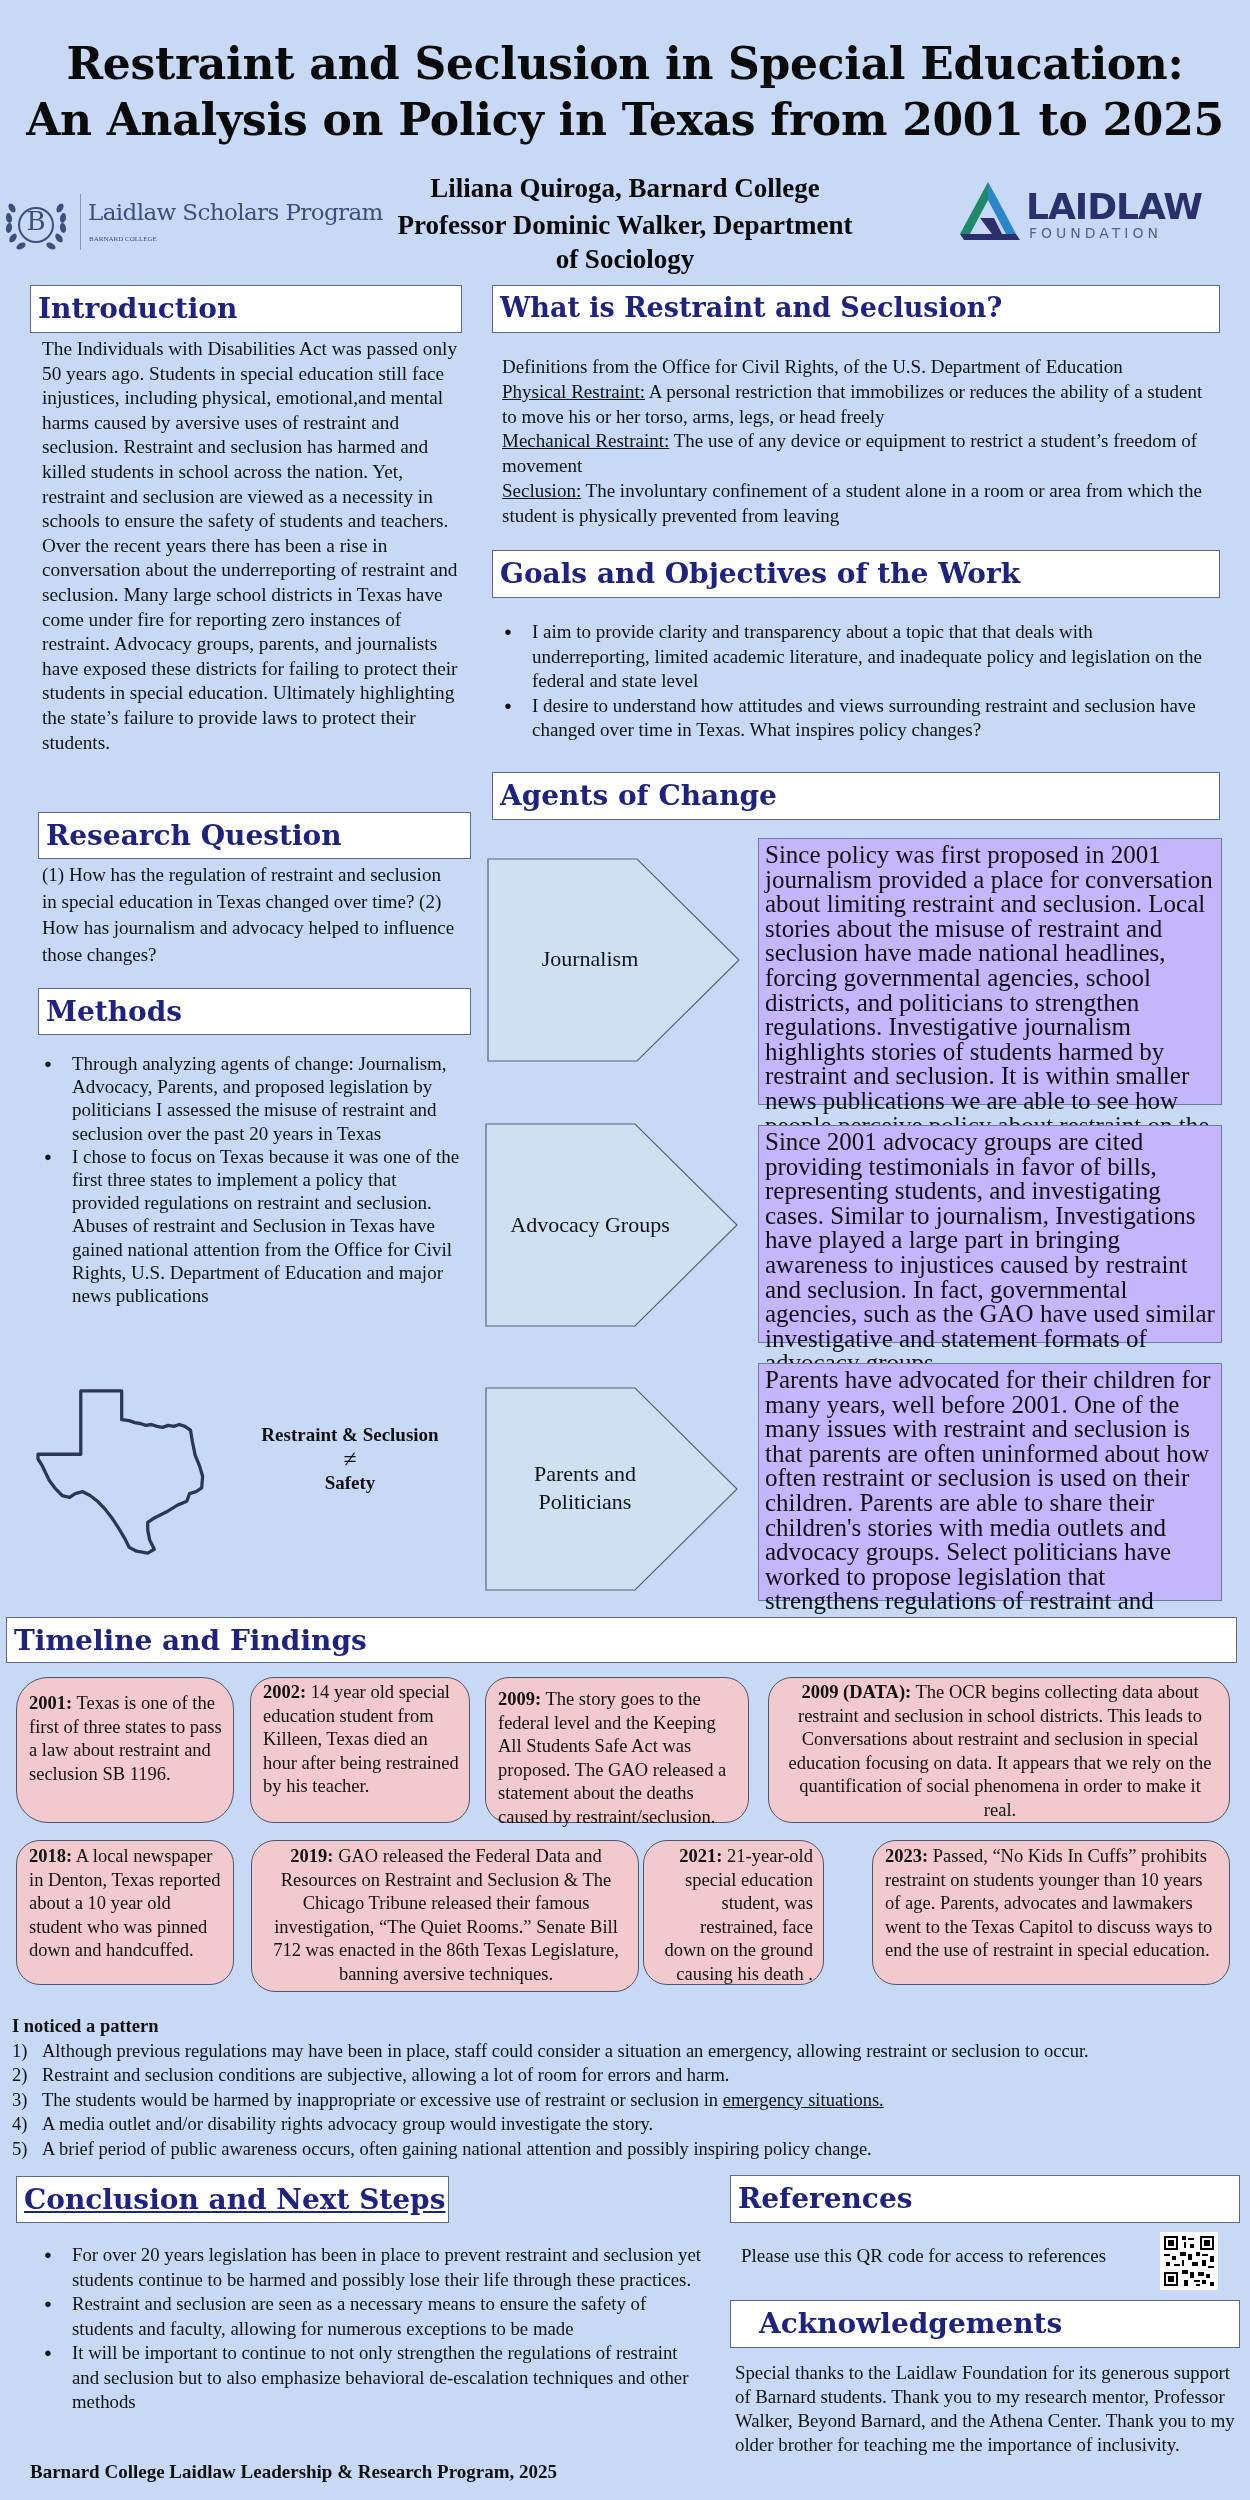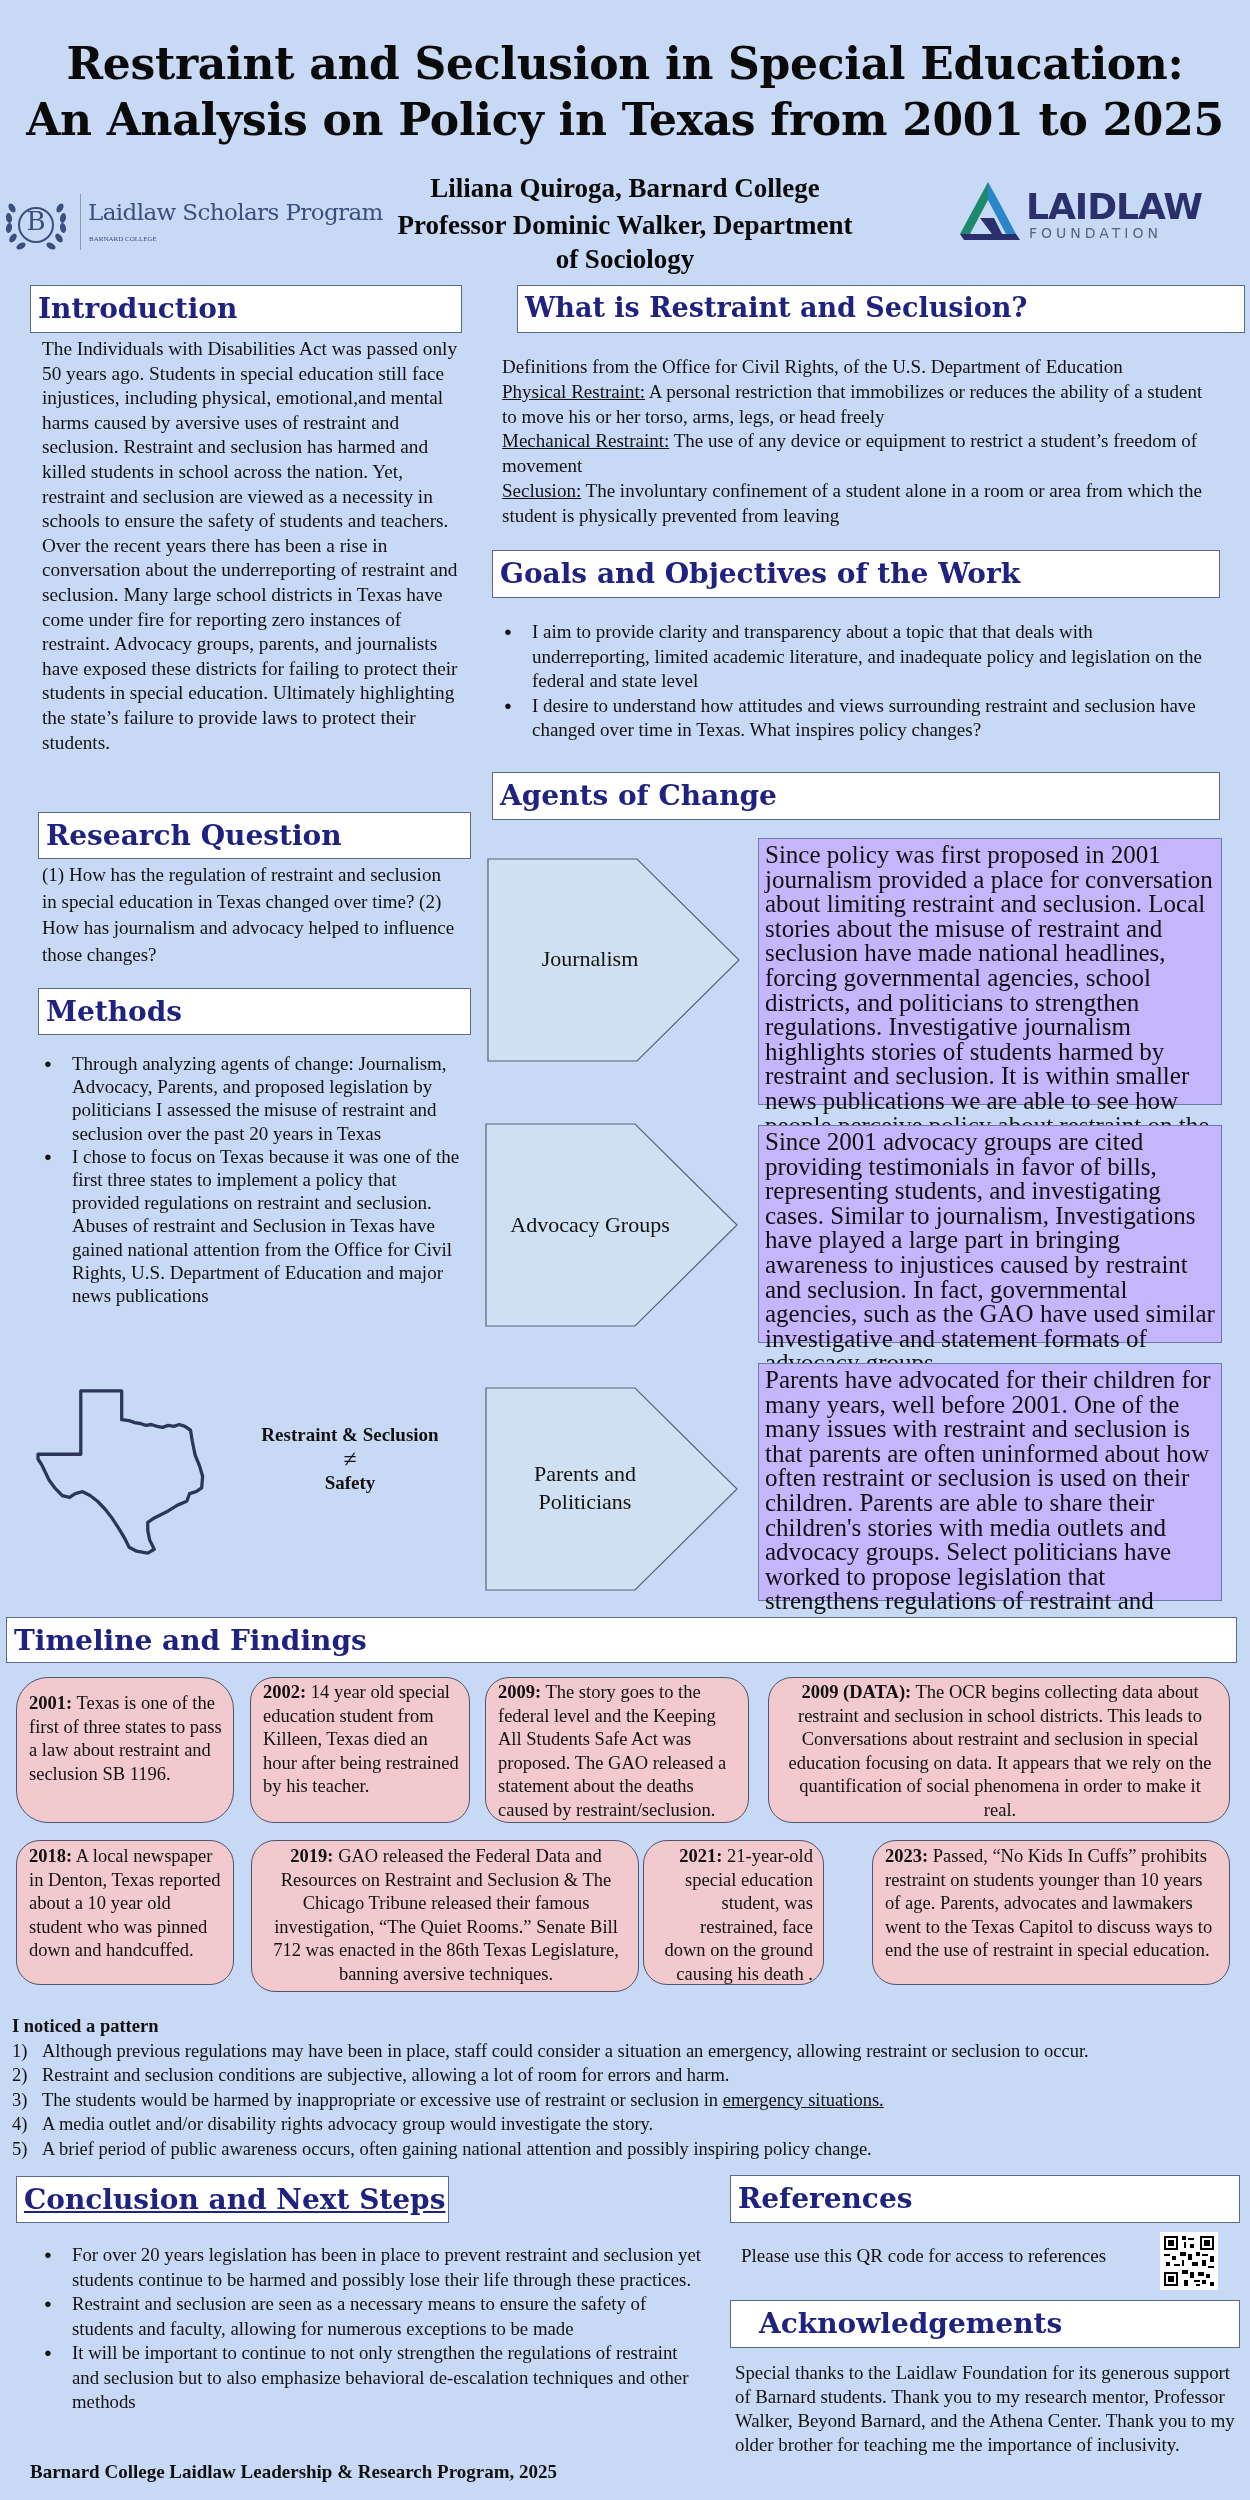--- a/index.html
+++ b/index.html
@@ -119,21 +119,21 @@
 
 <svg class="abs" width="180" height="175" viewBox="0 0 180 175" style="left:36px; top:1388px;">
   <path d="M52,3 L90,3 L90,33 L98,34 L104,36 L110,37 L116,39 L122,38 L128,40 L134,41 L140,39 L146,40 L152,38 L158,40 L164,44 L166,56 L169,70 L174,82 L177,92 L176,104 L170,108 L163,110 L160,118 L150,122 L140,128 L132,132 L124,136 L118,140 L118,148 L120,158 L125,168 L118,172 L106,170 L98,166 L94,158 L88,148 L80,136 L72,126 L64,118 L56,112 L48,108 L40,110 L34,114 L26,112 L18,104 L12,96 L8,88 L4,80 L0,74 L0,69 L46,69 L46,3 Z" fill="none" stroke="#2b3559" stroke-width="3.5" stroke-linejoin="round" transform="translate(2,0) scale(0.93,0.96)"></path>
 </svg>
 <div class="abs" style="left:240px; top:1422px; width:220px; text-align:center; font-weight:bold; font-size:19px; line-height:26px;">
   <div>Restraint &amp; Seclusion</div>
   <div style="font-weight:normal; font-size:24px; line-height:22px;">≠</div>
   <div>Safety</div>
 </div>
 
-<div class="abs hbox narrow" style="left:492px; top:285px; width:728px; height:48px; font-family:'DejaVu Serif',serif; font-size:27px; padding-top:6px;margin-left:25px;">
+<div class="abs hbox narrow" style="left:492px; top:285px; width:728px; height:48px; font-family:'DejaVu Serif',serif; font-size:27px; padding-top:6px;">
   <span>What is Restraint and Seclusion?</span>
 </div>
 <div class="abs body-text" style="left:502px; top:355px; width:718px; font-size:19px; line-height:24.8px;">
   <div>Definitions from the Office for Civil Rights, of the U.S. Department of Education</div>
   <div><span class="u">Physical Restraint:</span><span> A personal restriction that immobilizes or reduces the ability of a student to move his or her torso, arms, legs, or head freely</span></div>
   <div><span class="u">Mechanical Restraint:</span><span> The use of any device or equipment to restrict a student’s freedom of movement</span></div>
   <div><span class="u">Seclusion:</span><span> The involuntary confinement of a student alone in a room or area from which the student is physically prevented from leaving</span></div>
 </div>
 
 <div class="abs hbox" style="left:492px; top:550px; width:728px; height:48px;">
@@ -169,21 +169,21 @@
 <div class="abs hbox" style="left:6px; top:1617px; width:1231px; height:46px;">
   <span>Timeline and Findings</span>
 </div>
 
 <div class="abs card" style="left:16px; top:1677px; width:218px; height:146px; padding-top:14px;border-radius:32px;">
   <b>2001:</b><span> Texas is one of the first of three states to pass a law about restraint and seclusion SB 1196.</span>
 </div>
 <div class="abs card" style="left:250px; top:1677px; width:220px; height:146px; padding-top:3px;">
   <b>2002:</b><span> 14 year old special education student from Killeen, Texas died an hour after being restrained by his teacher.</span>
 </div>
-<div class="abs card" style="left:485px; top:1677px; width:264px; height:146px; padding-top:3px;">
+<div class="abs card" style="left:485px; top:1677px; width:264px; height:146px; padding-top:10px;">
   <b>2009:</b><span> The story goes to the federal level and the Keeping All Students Safe Act was proposed. The GAO released a statement about the deaths caused by restraint/seclusion.</span>
 </div>
 <div class="abs card center" style="left:768px; top:1677px; width:462px; height:146px; padding-top:3px;">
   <b>2009 (DATA):</b><span> The OCR begins collecting data about restraint and seclusion in school districts. This leads to Conversations about restraint and seclusion in special education focusing on data. It appears that we rely on the quantification of social phenomena in order to make it real.</span>
 </div>
 
 <div class="abs card" style="left:16px; top:1840px; width:218px; height:145px; padding-top:4px;">
   <b>2018:</b><span> A local newspaper in Denton, Texas reported about a 10 year old student who was pinned down and handcuffed.</span>
 </div>
 <div class="abs card center" style="left:251px; top:1840px; width:388px; height:152px; padding-top:4px;">

